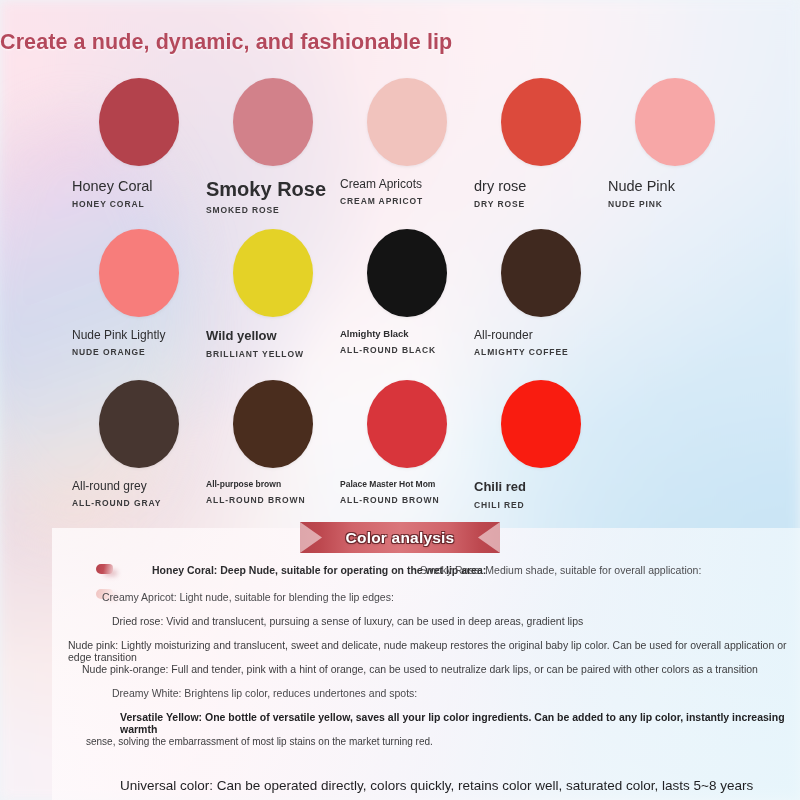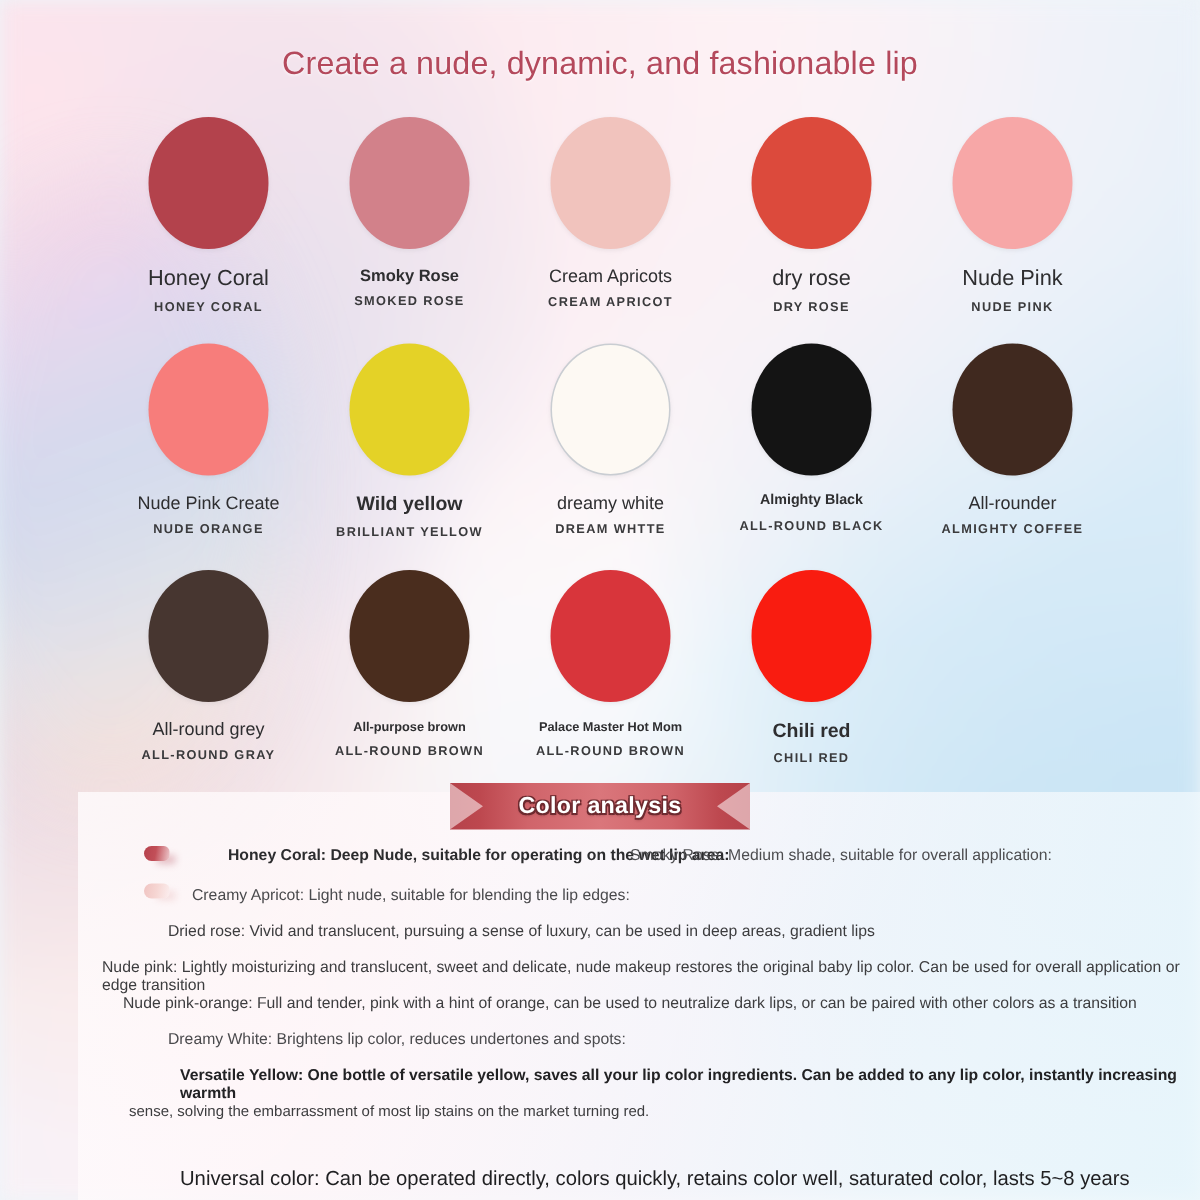--- a/index.html
+++ b/index.html
@@ -52,43 +52,41 @@
        rgba(255,222,226,0.30) 100%);
     filter: blur(26px);
     border-radius: 50%;
   }
 
   
   .title {
     position: absolute;
     left: 0; right: 0;
     top: 30px;
-    text-align: center;
     font-size: 21.5px;
-    font-weight: normal;
+    font-weight: bold;
     color: #b4495c;
     letter-spacing: 0.1px;
     text-shadow: 0 1px 2px rgba(255,255,255,0.85);
   }
 
   
   .grid {
     position: absolute;
     left: 72px;
     top: 78px;
     width: 670px;
   }
   .row {
     display: flex;
     height: 151px;
   }
   .cell {
     width: 134px;
     position: relative;
-    text-align: center;
   }
   .dot {
     width: 80px;
     height: 88px;
     border-radius: 50%;
     margin: 0 auto;
     box-shadow: 0 1px 3px rgba(120,120,130,0.13);
   }
   .dot.outlined { border: 1px solid #c9cdd2; }
 
@@ -101,21 +99,21 @@
     margin-top: 6px;
     color: #3a3a3c;
     font-weight: bold;
     letter-spacing: 0.9px;
     font-size: 8.5px;
     line-height: 1.1;
   }
 
   
   .t-lg   { font-size: 14.5px; font-weight: normal; }
-  .t-lgb  { font-size: 11px;   font-weight: bold; }
+  .t-lgb  { font-size: 20px;   font-weight: bold; }
   .t-md   { font-size: 12px;   font-weight: normal; }
   .t-mdb  { font-size: 13px;   font-weight: bold; }
   .t-sm   { font-size: 9.5px;  font-weight: bold; }
   .t-xs   { font-size: 8.5px;  font-weight: bold; }
 
   
   .analysis-panel {
     position: absolute;
     left: 52px;
     top: 528px;
@@ -170,21 +168,21 @@
 
   
   .lines {
     position: absolute;
     left: 0; right: 0;
     top: 560px;
   }
 
   .l1  { position:absolute; left:120px;  top:4px;  font-size:10.5px; font-weight:bold; color:#2c2c2e;padding-left:32px; }
   .l1b { position:absolute; left:420px;  top:4px;  font-size:10.5px; color:#4d4d50;text-align:right; }
-  .l2  { position:absolute; left:128px;  top:31px; font-size:10.5px; color:#4a4a4d; }
+  .l2  { position:absolute; left:102px;  top:31px; font-size:10.5px; color:#4a4a4d; }
   .l3  { position:absolute; left:112px;  top:55px; font-size:10.5px; color:#3d3d3f; }
   .l4  { position:absolute; left:68px;   top:79px; font-size:10.5px; color:#3d3d3f; }
   .l5  { position:absolute; left:82px;   top:103px;font-size:10.5px; color:#3d3d3f; }
   .l6  { position:absolute; left:112px;  top:127px;font-size:10.5px; color:#4a4a4d; }
   .l7  { position:absolute; left:120px;  top:151px;font-size:10.5px; font-weight:bold; color:#222224; }
   .l8  { position:absolute; left:86px;   top:176px;font-size:10px;   color:#3d3d3f; }
   .l9  { position:absolute; left:120px;  top:200px;font-size:13.5px; color:#1f1f21;margin-top:18px; }
 
   
   .swipe {
@@ -239,32 +237,27 @@
       <div class="cell">
         <div class="dot" style="background:#f7a7a7"></div>
         <div class="cell-label t-lg">Nude Pink</div>
         <div class="cell-sub t-xs">NUDE PINK</div>
       </div>
     </div>
 
     <div class="row">
       <div class="cell">
         <div class="dot" style="background:#f77d7b"></div>
-        <div class="cell-label t-md">Nude Pink Create</div>
+        <div class="cell-label t-md">Nude Pink Lightly</div>
         <div class="cell-sub t-xs">NUDE ORANGE</div>
       </div>
       <div class="cell">
         <div class="dot" style="background:#e4d227"></div>
         <div class="cell-label t-mdb">Wild yellow</div>
         <div class="cell-sub t-xs">BRILLIANT YELLOW</div>
-      </div>
-      <div class="cell">
-        <div class="dot outlined" style="background:#fdf9f3"></div>
-        <div class="cell-label t-md">dreamy white</div>
-        <div class="cell-sub t-xs">DREAM WHTTE</div>
       </div>
       <div class="cell">
         <div class="dot" style="background:#141414"></div>
         <div class="cell-label t-sm">Almighty Black</div>
         <div class="cell-sub t-xs">ALL-ROUND BLACK</div>
       </div>
       <div class="cell">
         <div class="dot" style="background:#40291f"></div>
         <div class="cell-label t-md">All-rounder</div>
         <div class="cell-sub t-xs">ALMIGHTY COFFEE</div>

